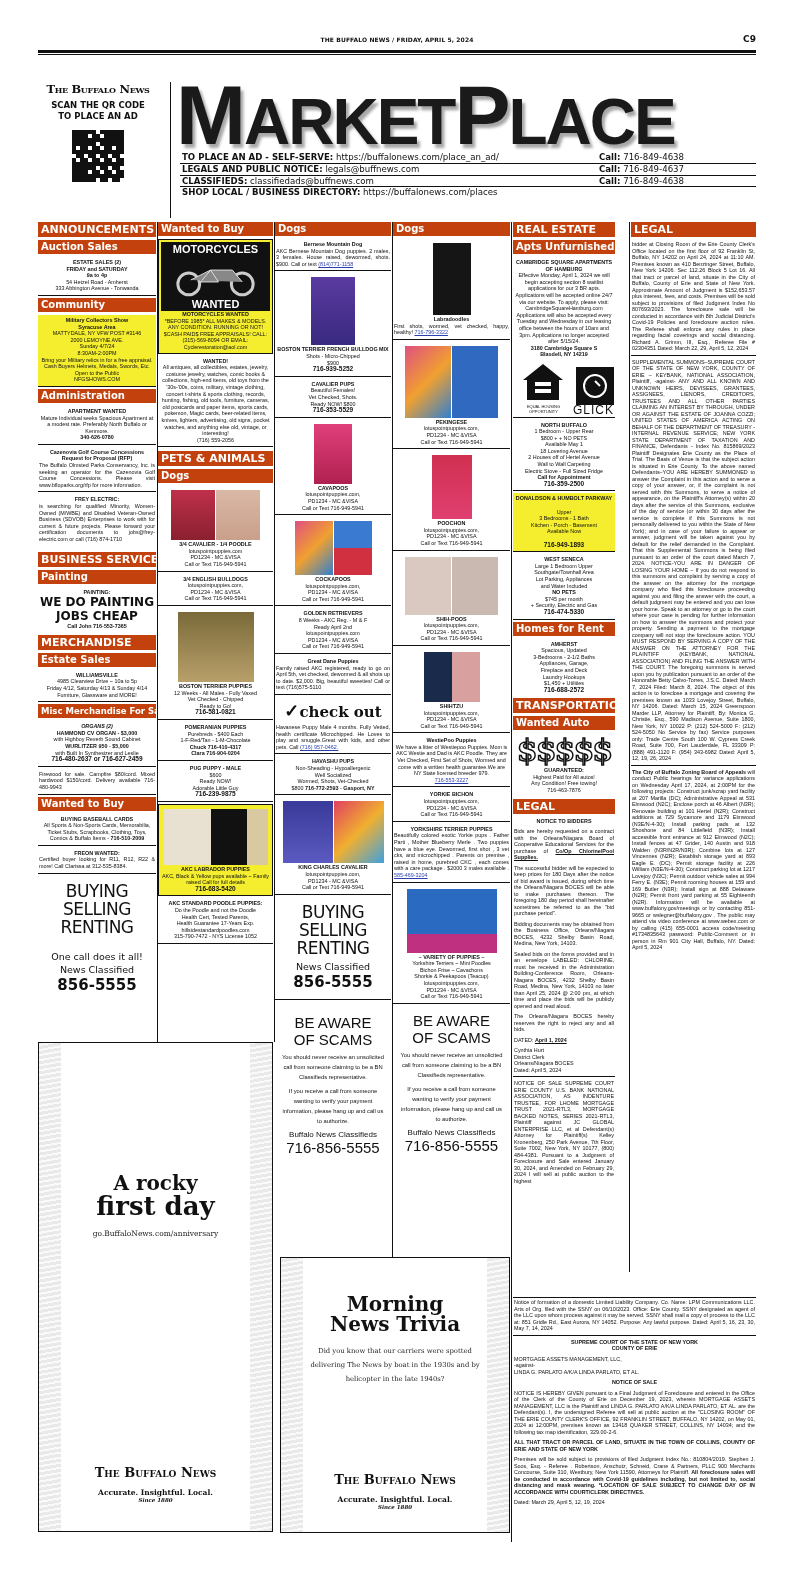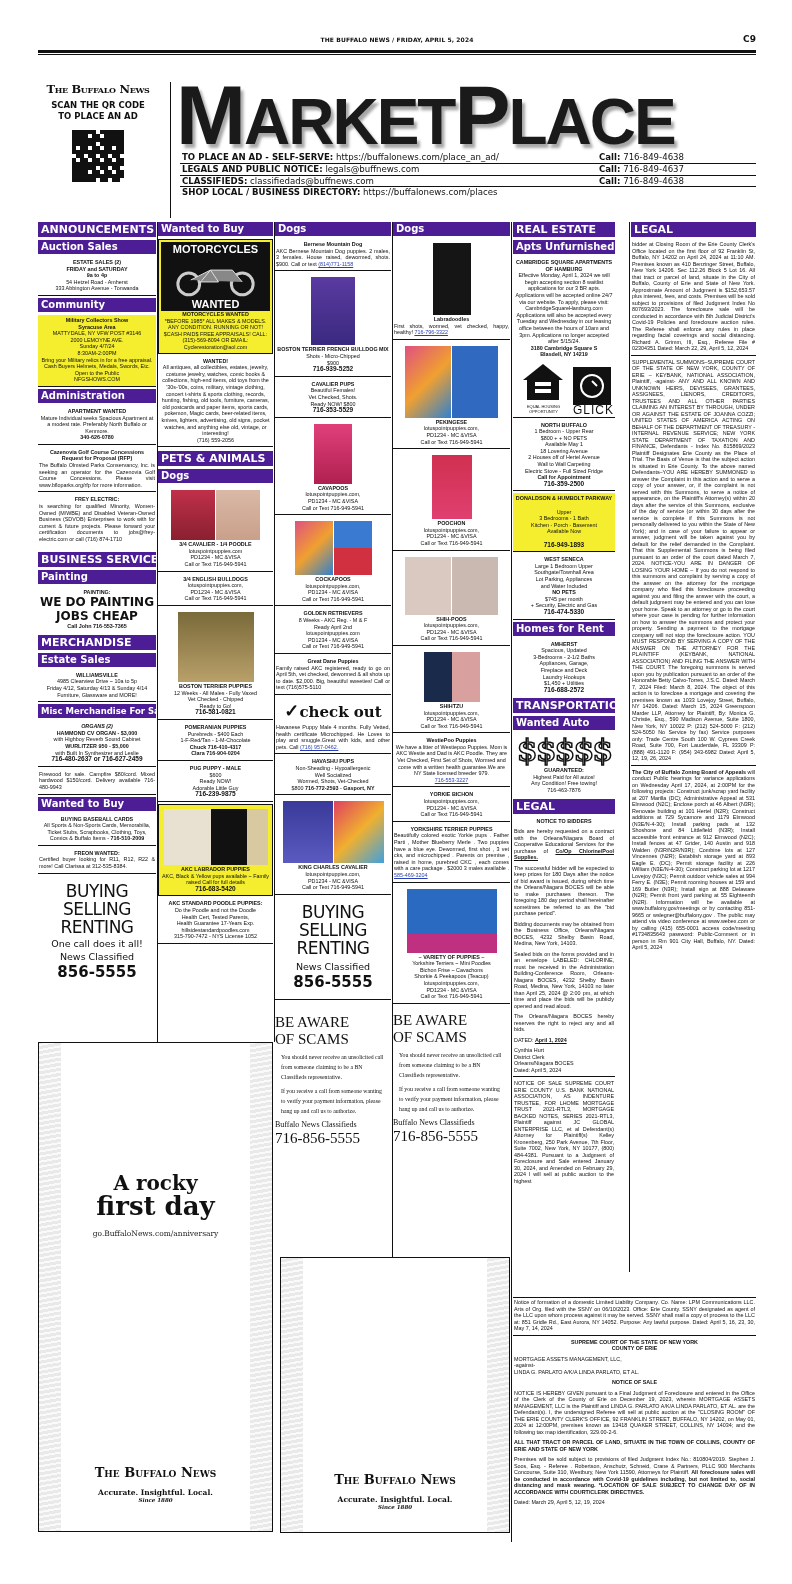--- a/index.html
+++ b/index.html
@@ -18,38 +18,38 @@
 .masthead{position:absolute;left:176px;top:78px;width:580px;height:74px;font-family:"Liberation Sans",sans-serif;font-weight:bold;color:#1a1a1a;text-shadow:3px 4px 3px rgba(0,0,0,.35);white-space:nowrap;line-height:74px;letter-spacing:-2px}
 .masthead .big{font-size:84px}
 .masthead .sm{font-size:64px}
 .contacts{position:absolute;left:180px;top:152px;width:576px}
 .crow{display:flex;justify-content:space-between;font-family:"DejaVu Sans",sans-serif;font-size:8.6px;line-height:11px;border-bottom:1px solid #111;padding:0 2px;height:11.8px;white-space:nowrap;overflow:hidden}
 .crow:last-child{border-bottom:none}
 .crow b{font-weight:bold}
 .crow .call{width:155px}
 .col{position:absolute;top:222px}
 .cbar{position:absolute;top:222px;border-left:1px solid #111}
-.hdr{background:#4c1d95;color:#fff;font-family:"DejaVu Sans",sans-serif;font-weight:bold;padding:1px 3px;margin-bottom:3px;white-space:nowrap;overflow:hidden}
+.hdr{background:#c2410c;color:#fff;font-family:"DejaVu Sans",sans-serif;font-weight:bold;padding:1px 3px;margin-bottom:3px;white-space:nowrap;overflow:hidden}
 .h1{font-size:11px;height:15px;line-height:13px}
 .h2{font-size:10px;height:14px;line-height:12px}
 .ad{font-size:5.4px;line-height:6.6px;text-align:center;padding:2px 1px 3px;border-bottom:1px solid #111;margin-bottom:2px}
 .ad.j{text-align:justify}
 .ad b{font-weight:bold}
 .ad .t{font-weight:bold;display:block}
 .yellow{background:#f5ee2f}
 .bignum{font-weight:bold;font-size:6.5px}
 .photo{margin:2px auto 1px;display:flex;gap:1px;justify-content:center}
 .photo span{display:block}
 .link{color:#2a3fb0;text-decoration:underline}
 .bsr{text-align:center;font-family:"DejaVu Sans",sans-serif;padding-top:6px}
 .bsr .w{font-size:17px;line-height:18px;letter-spacing:-.5px}
 .bsr .s{font-size:9.5px;line-height:13px}
 .bsr .n{font-size:15px;font-weight:bold;line-height:18px}
 .paint{font-family:"DejaVu Sans",sans-serif;font-weight:bold;font-size:12px;line-height:14px;text-align:center}
-.scam{text-align:left;font-family:Liberation Serif, serif}
+.scam{text-align:center;font-family:Liberation Sans, sans-serif}
 .scam .h{font-size:15px;line-height:17px}
 .scam .b{font-size:5.8px;line-height:10px;margin:4px 6px}
 .scam .f{font-size:8px}
 .scam .ph{font-size:15px;line-height:18px}
 .promo{position:absolute;border:1px solid #111;background:repeating-linear-gradient(-10deg,#e9e9e9 0 3px,#fafafa 3px 5px)}
 .promo .inner{position:absolute;background:#fff;top:0;bottom:0}
 .promo .title{font-family:"DejaVu Serif",serif;font-weight:bold;text-align:center;line-height:1}
 .promo .body{font-family:"DejaVu Serif",serif;text-align:center;color:#222}
 .promo .bn{font-family:"DejaVu Serif",serif;font-variant:small-caps;font-size:13px;text-align:center;font-weight:bold}
 .promo .acc{font-family:"DejaVu Serif",serif;font-weight:bold;font-size:7.5px;text-align:center}
@@ -344,21 +344,21 @@
     <span class="t">BUYING BASEBALL CARDS</span><span>All Sports &amp; Non-Sports Cards, Memorabilia, Ticket Stubs, Scrapbooks, Clothing, Toys, Comics &amp; Buffalo Items -</span> <b>716-510-2009</b>
   </div>
   <div class="ad j">
     <span class="t" style="text-align:center">FREON WANTED:</span>
       <div>Certified buyer looking for R11, R12, R22 &amp; more! Call Clarissa at 312-535-8384.</div>
   </div>
   <div class="bsr">
     <div class="w">BUYING</div>
       <div class="w">SELLING</div>
       <div class="w">RENTING</div>
-    <div class="s" style="margin-top:1px">One call does it all!</div>
+    <div class="s" style="margin-top:14px">One call does it all!</div>
       <div class="s">News Classified</div>
       <div class="n">856-5555</div>
   </div>
 </div>
 
 <div class="col" style="left:158px;width:115px">
   <div class="hdr h2">Wanted to Buy</div>
   <div class="ad yellow" style="border:1px solid #111;padding:2px">
     <div style="background:#111;color:#fff;font-weight:bold;font-size:11px;line-height:14px">MOTORCYCLES</div>
     <div style="background:#111;height:42px;position:relative">
@@ -608,21 +608,21 @@
     <span class="t">CAMBRIDGE SQUARE APARTMENTS OF HAMBURG</span>
       <div>Effective Monday, April 1, 2024 we will begin accepting section 8 waitlist applications for our 3 BR apts. Applications will be accepted online 24/7 via our website. To apply, please visit: CambridgeSquareHamburg.com Applications will also be accepted every Tuesday and Wednesday in our leasing office between the hours of 10am and 3pm. Applications no longer accepted after 5/15/24.</div>
       <span class="t">3180 Cambridge Square S</span>
       <span class="t">Blasdell, NY 14219</span>
     <div style="display:flex;justify-content:space-around;align-items:flex-end;margin-top:4px">
       <div style="text-align:center"><svg width="44" height="40" viewBox="0 0 44 40">
             <path d="M22 2 L42 18 L38 18 L38 38 L6 38 L6 18 L2 18 Z" fill="#111"></path>
             <rect x="14" y="20" width="16" height="4" fill="#fff"></rect>
             <rect x="14" y="27" width="16" height="4" fill="#fff"></rect>
           </svg><div style="font-size:4px;line-height:5px">EQUAL HOUSING OPPORTUNITY</div></div>
-      <div style="text-align:left"><svg width="38" height="38">
+      <div style="text-align:right"><svg width="38" height="38">
             <rect width="38" height="38" fill="#111"></rect>
             <circle cx="19" cy="19" r="11" fill="none" stroke="#fff" stroke-width="2"></circle>
             <path d="M19 14 L24 19" stroke="#fff" stroke-width="2"></path>
           </svg><div style="font-size:12px;letter-spacing:1px">GLICK</div></div>
     </div>
   </div>
   <div class="ad">
     <span class="t">NORTH BUFFALO</span>
       <div>1 Bedroom - Upper Rear</div>
       <div>$800 + + NO PETS</div>
@@ -717,18 +717,23 @@
   </div>
   <div style="position:absolute;left:22px;right:22px;bottom:28px">
     <div class="bn">The Buffalo News</div>
     <div class="acc" style="margin-top:8px">Accurate. Insightful. Local.</div>
     <div class="since">Since 1880</div>
   </div>
 </div>
 
 <div class="promo" style="left:280px;top:1257px;width:230px;height:276px">
   <div class="inner" style="left:22px;right:22px"></div>
+  <div style="position:absolute;left:22px;right:22px;top:36px">
+    <div class="title" style="font-size:20px">Morning</div>
+    <div class="title" style="font-size:20px">News Trivia</div>
+    <div class="body" style="font-size:6.8px;line-height:14px;margin-top:10px">Did you know that our carriers were spotted delivering The News by boat in the 1930s and by helicopter in the late 1940s?</div>
+  </div>
   <div style="position:absolute;left:22px;right:22px;bottom:22px">
     <div class="bn">The Buffalo News</div>
     <div class="acc" style="margin-top:8px">Accurate. Insightful. Local.</div>
     <div class="since">Since 1880</div>
   </div>
 </div>
 
 </body></html>

